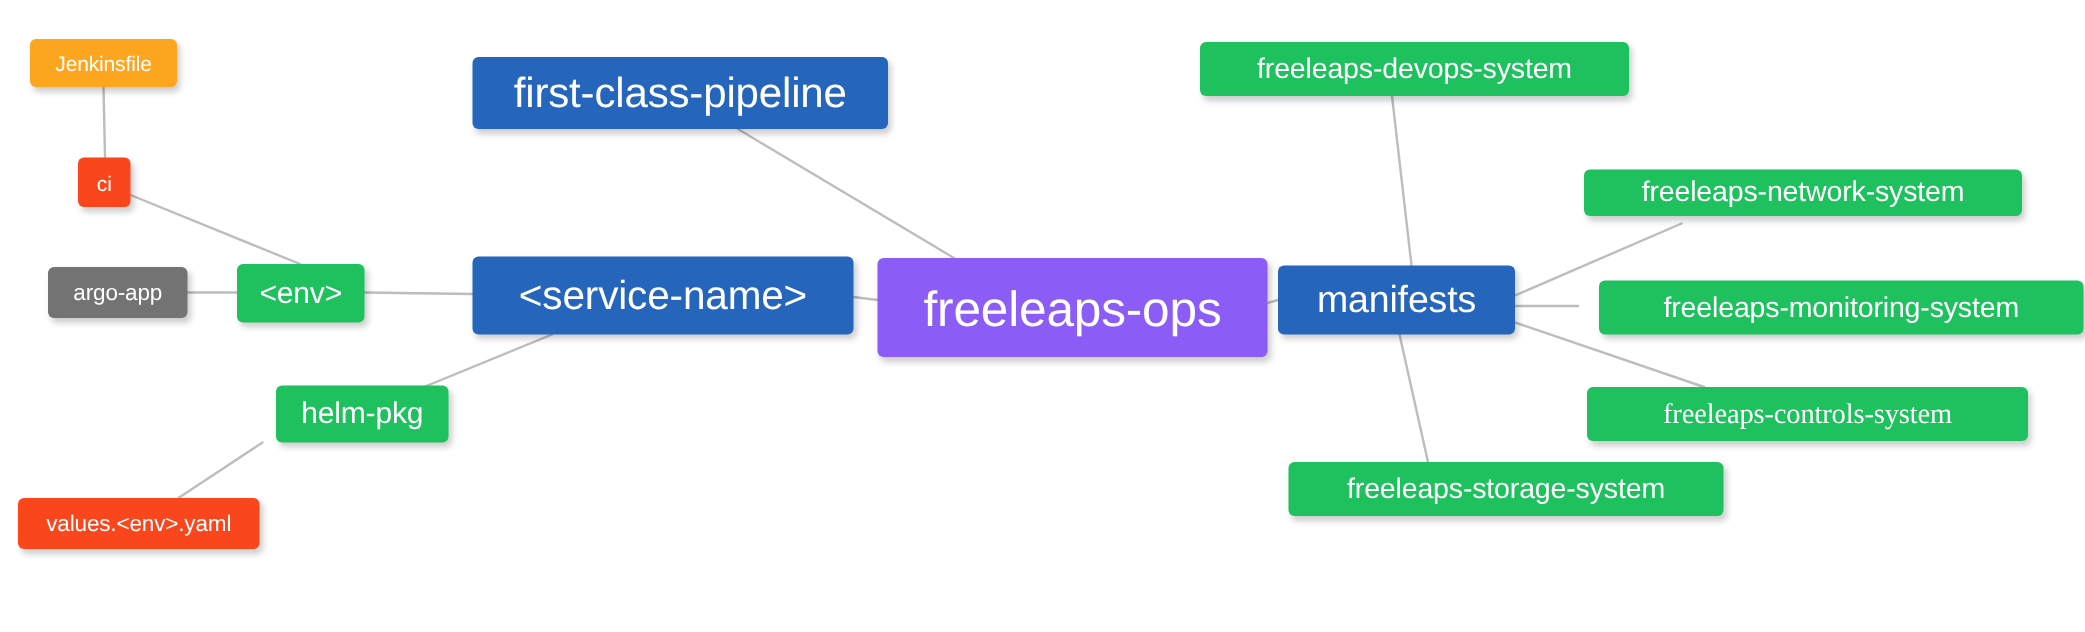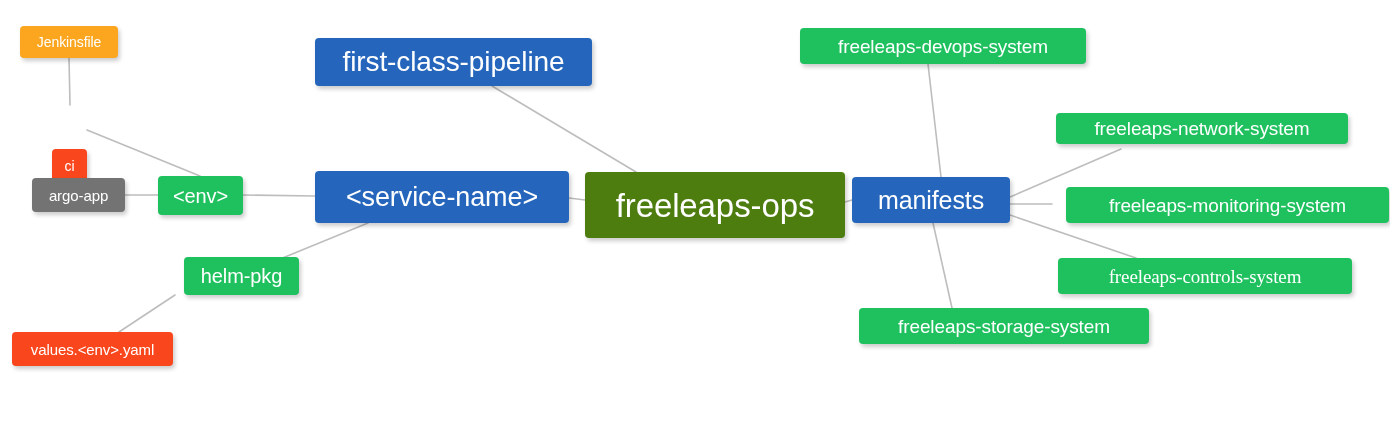--- a/index.html
+++ b/index.html
@@ -63,42 +63,42 @@
       <line x1="928" y1="64" x2="941" y2="177" stroke="#bdbdbd" stroke-width="1.6" stroke-linecap="round"></line>
       <line x1="1010" y1="197" x2="1121" y2="149" stroke="#bdbdbd" stroke-width="1.6" stroke-linecap="round"></line>
       <line x1="1010" y1="204" x2="1052" y2="204" stroke="#bdbdbd" stroke-width="1.6" stroke-linecap="round"></line>
       <line x1="1010" y1="215" x2="1136" y2="258" stroke="#bdbdbd" stroke-width="1.6" stroke-linecap="round"></line>
       <line x1="933" y1="223" x2="952" y2="308" stroke="#bdbdbd" stroke-width="1.6" stroke-linecap="round"></line>
     </svg>
   <div id="node-layer">
       <div class="node" style="left: 20px; top: 26px; width: 98px; height: 32px; background: rgb(251, 166, 30); font-size: 14px;">
         <span>Jenkinsfile</span>
       </div>
-      <div class="node" style="left: 52px; top: 105px; width: 35px; height: 33px; background: rgb(249, 70, 28); font-size: 14px; margin-top: 44px;">
+      <div class="node" style="left: 52px; top: 105px; width: 35px; height: 33px; background: rgb(249, 70, 28); font-size: 14px;">
         <span>ci</span>
       </div>
       <div class="node" style="left: 32px; top: 178px; width: 93px; height: 34px; background: #737373; font-size: 15px;">
         <span>argo-app</span>
       </div>
       <div class="node" style="left: 158px; top: 176px; width: 85px; height: 39px; background: rgb(30, 193, 94); font-size: 20px;">
         <span>&lt;env&gt;</span>
       </div>
       <div class="node" style="left: 148px; top: 257px; width: 115px; height: 38px; background: rgb(30, 193, 94); font-size: 20px; margin-left: 36px;">
         <span>helm-pkg</span>
       </div>
       <div class="node" style="left: 12px; top: 332px; width: 161px; height: 34px; background: rgb(249, 70, 28); font-size: 15px;">
         <span>values.&lt;env&gt;.yaml</span>
       </div>
       <div class="node" style="left: 315px; top: 38px; width: 277px; height: 48px; background: rgb(37, 102, 188); font-size: 28px;">
         <span>first-class-pipeline</span>
       </div>
       <div class="node" style="left: 315px; top: 171px; width: 254px; height: 52px; background: rgb(37, 102, 188); font-size: 27px;">
         <span>&lt;service-name&gt;</span>
       </div>
-      <div class="node" style="left: 585px; top: 172px; width: 260px; height: 66px; background: #4d7c0f; font-size: 33px;">
+      <div class="node" style="left: 585px; top: 172px; width: 260px; height: 66px; background: #8b5cf6; font-size: 33px;">
         <span>freeleaps-ops</span>
       </div>
       <div class="node" style="left: 852px; top: 177px; width: 158px; height: 46px; background: rgb(37, 102, 188); font-size: 25px;">
         <span>manifests</span>
       </div>
       <div class="node" style="left: 800px; top: 28px; width: 286px; height: 36px; background: rgb(30, 193, 94); font-size: 19px;">
         <span>freeleaps-devops-system</span>
       </div>
       <div class="node" style="left: 1056px; top: 113px; width: 292px; height: 31px; background: rgb(30, 193, 94); font-size: 19px;">
         <span>freeleaps-network-system</span>

